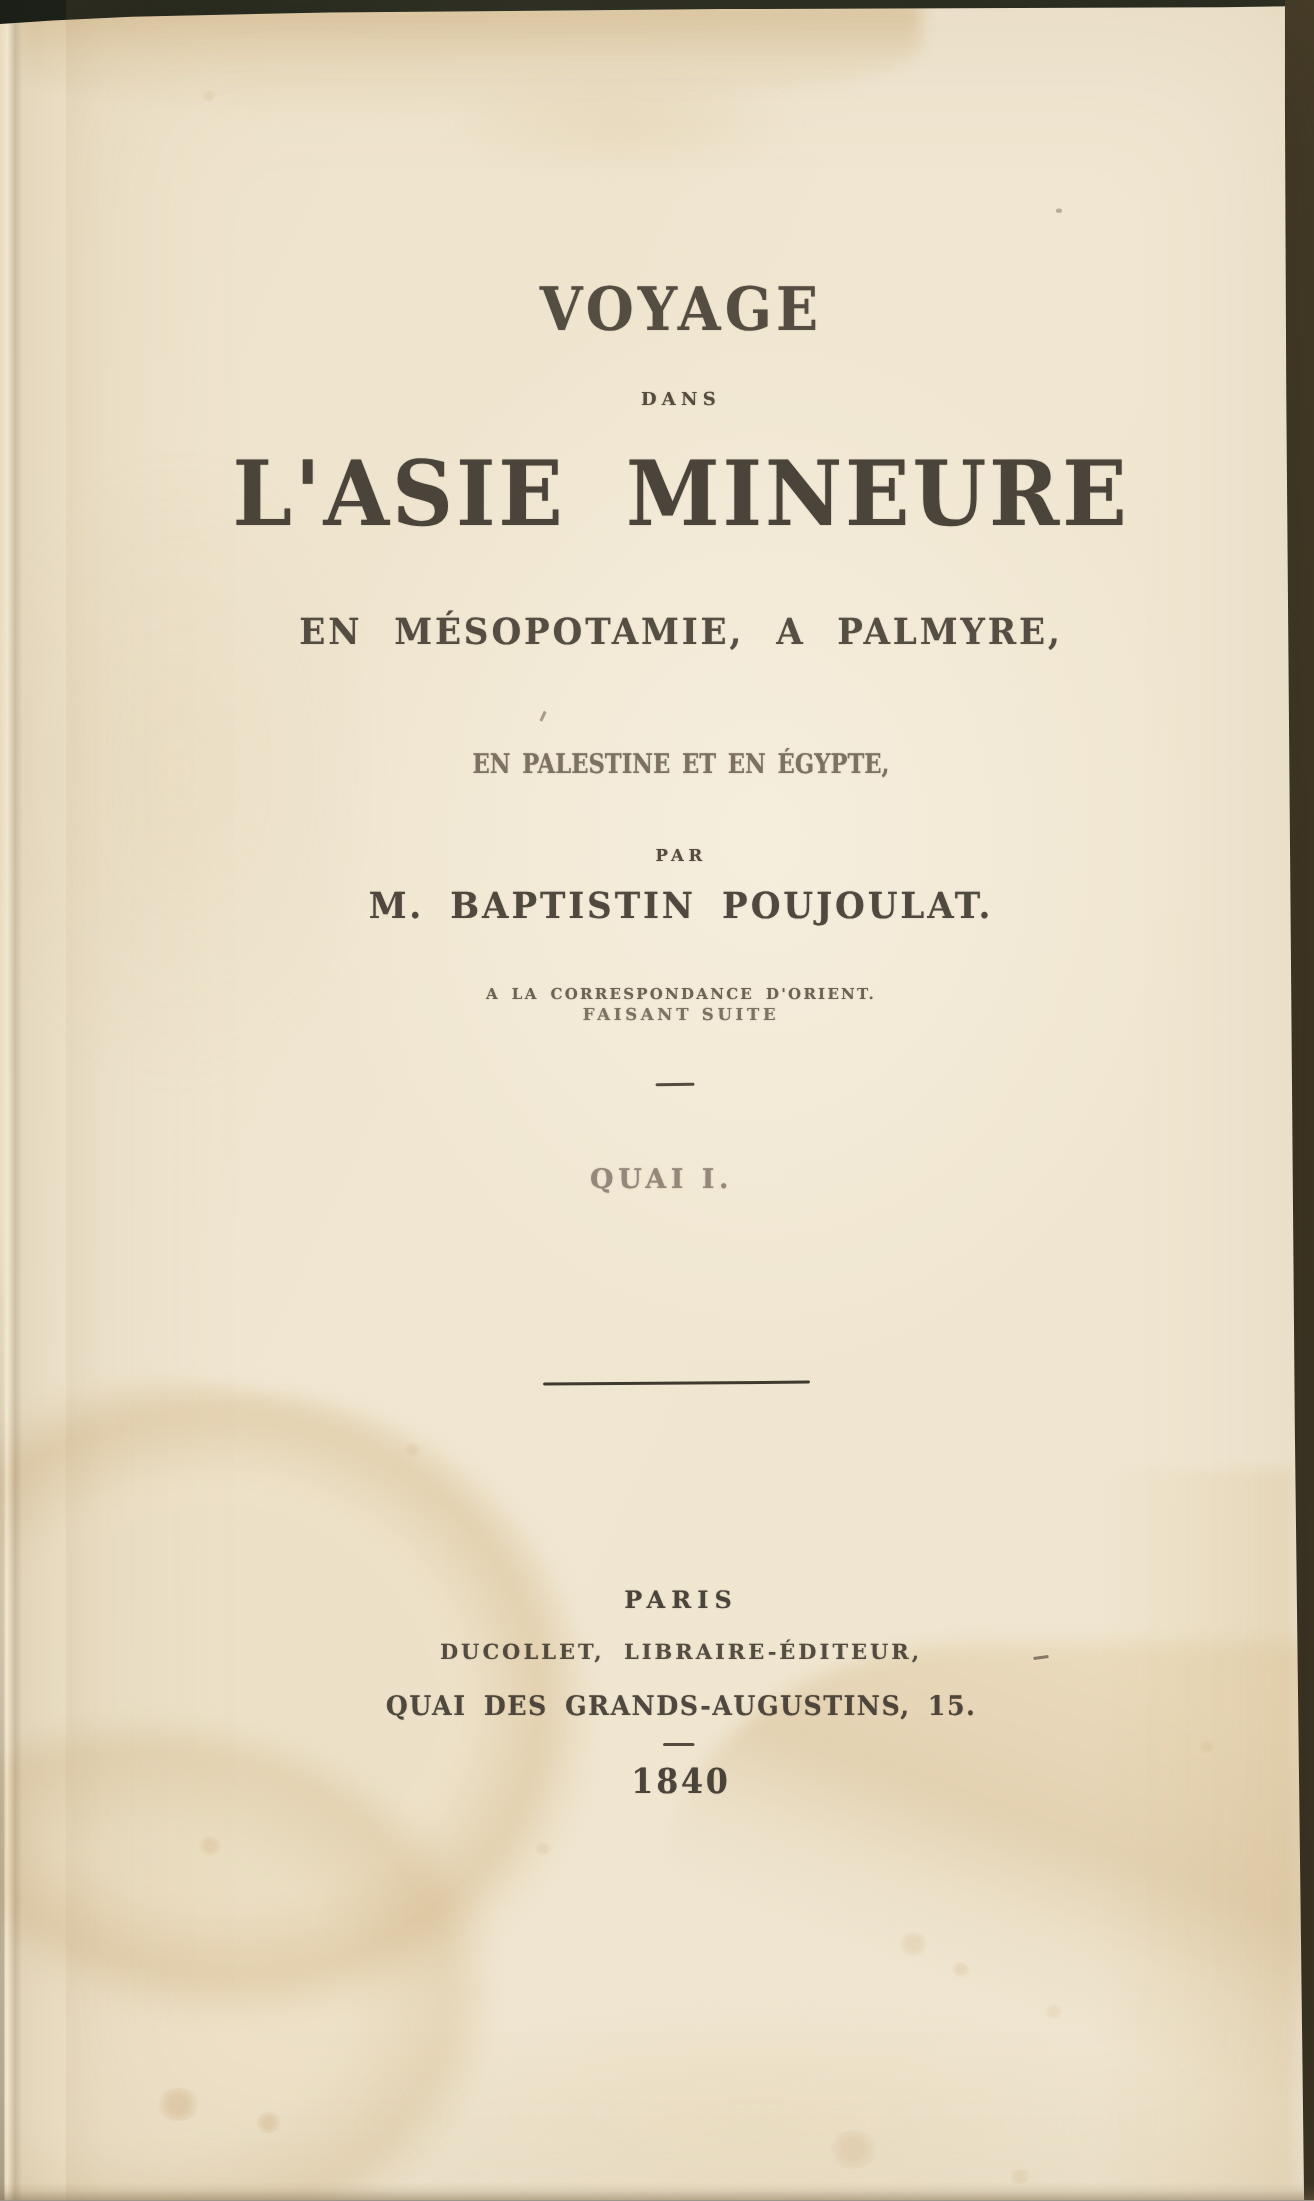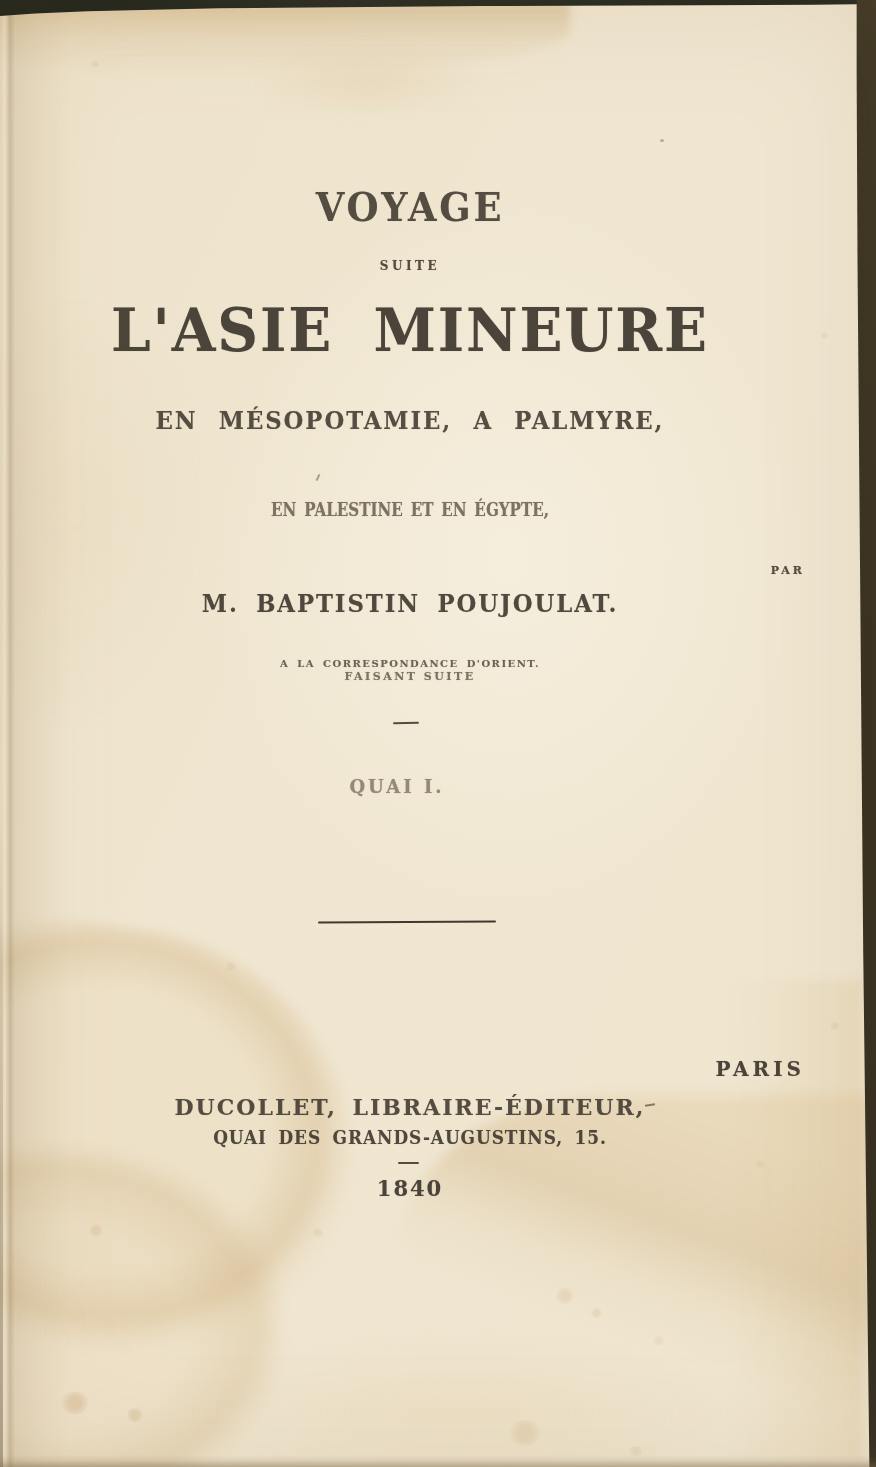--- a/index.html
+++ b/index.html
@@ -16,21 +16,21 @@
   }
   html,body { margin:0; padding:0; background:#555; }
   .scan {
     position:relative; width:876px; height:1467px; overflow:hidden;
     font-family:"DejaVu Serif","Liberation Serif",serif;
     background:
       radial-gradient(ellipse 430px 520px at 58% 38%, rgba(250,245,232,0.55), transparent 70%),
       linear-gradient(115deg, rgba(236,223,196,0.5), rgba(243,235,216,0.2) 40%, rgba(240,231,209,0.35)),
       var(--paper);
   }
-  .layer { position:absolute; inset:0; pointer-events:none; }
+  .layer { position:absolute; inset:0; pointer-events:none;margin-left:44px; }
 
   
   .stain, .spot { position:absolute; pointer-events:none; }
   .stain-top-band { left:-30px; top:2px; width:600px; height:72px; border-radius:0 0 60% 40%;
     background:linear-gradient(to bottom, rgba(206,174,122,0.55), rgba(206,174,122,0.18) 50%, transparent);
     filter:blur(5px); }
   .stain-top-blob { left:250px; top:48px; width:240px; height:70px; border-radius:50%;
     background:radial-gradient(ellipse, rgba(210,180,130,0.20), transparent 70%); filter:blur(8px); }
   .stain-mid-left { left:-60px; top:300px; width:270px; height:430px; border-radius:50%;
     background:radial-gradient(ellipse, rgba(216,190,148,0.13), transparent 70%); filter:blur(10px); }
@@ -71,27 +71,27 @@
 
   
   .t { position:absolute; left:15px; width:790px; text-align:center; white-space:nowrap;
        color:var(--ink); text-shadow:0 0 1px rgba(58,51,42,0.35); }
   .half-title   { top:183px; font-size:40px; font-weight:bold; letter-spacing:3px; transform:scaleX(0.92); opacity:.85; }
   .connector    { top:259px; font-size:12px; font-weight:bold; letter-spacing:3.5px; color:var(--ink-medium); }
   .main-title   { top:295px; font-size:60px; font-weight:bold; letter-spacing:2px; word-spacing:20px; transform:scaleX(0.94); opacity:.9; }
   .sub1         { top:406px; font-size:24px; font-weight:bold; letter-spacing:2px; word-spacing:12px; transform:scaleX(0.95); opacity:.85; }
   .sub2         { top:467px; font-size:12px; font-weight:bold; letter-spacing:2px; color:var(--ink-medium); }
   .sub3         { top:499px; font-size:18px; font-weight:bold; letter-spacing:0; word-spacing:3px; transform:scaleX(0.84); color:var(--ink-faded); }
-  .par          { top:564px; font-size:11px; font-weight:bold; letter-spacing:3px; color:var(--ink-medium);text-align:right; }
+  .par          { top:564px; font-size:11px; font-weight:bold; letter-spacing:3px; color:var(--ink-medium); }
   .author       { top:589px; font-size:24px; font-weight:bold; letter-spacing:2px; word-spacing:8px; transform:scaleX(0.95); opacity:.88; }
   .suite1       { top:670px; font-size:11px; font-weight:bold; letter-spacing:2.5px; color:var(--ink-faded); }
   .suite2       { top:658px; font-size:10px; font-weight:bold; letter-spacing:1.5px; word-spacing:3px; color:var(--ink-medium); opacity:.85; }
   .tome         { top:776px; font-size:18px; font-weight:bold; letter-spacing:3px; color:var(--ink-very-faded); transform:translateX(-13px); }
-  .city         { top:1057px; font-size:20px; font-weight:bold; letter-spacing:4px; opacity:.9;text-align:right; }
-  .publisher    { top:1094px; font-size:22px; font-weight:bold; letter-spacing:2px; word-spacing:6px; opacity:.85; }
+  .city         { top:1057px; font-size:16px; font-weight:bold; letter-spacing:4px; opacity:.9; }
+  .publisher    { top:1094px; font-size:14px; font-weight:bold; letter-spacing:2px; word-spacing:6px; opacity:.85; }
   .address      { top:1127px; font-size:18px; font-weight:bold; letter-spacing:1px; word-spacing:5px; transform:scaleX(0.94); opacity:.88; }
   .year         { top:1174px; font-size:23px; font-weight:bold; letter-spacing:2px; transform:scaleX(0.92); opacity:.9; }
 
   
   .rule { position:absolute; background:var(--ink-medium); border-radius:1px; }
   .rule-short { left:393px; top:722px; width:26px; height:2px; transform:rotate(-1deg); }
   .rule-long  { left:318px; top:921px; width:178px; height:2px; background:#3f3a30; transform:rotate(-0.4deg); }
   .rule-dash  { left:398px; top:1162px; width:21px; height:2px; }
   .mark-dash-right { position:absolute; left:645px; top:1104px; width:10px; height:2px;
     background:rgba(90,80,65,0.7); transform:rotate(-8deg); }
@@ -126,21 +126,21 @@
     <div class="spot" style="left:225px; top:962px;  width:12px; height:9px;  opacity:.2"></div>
     <div class="spot" style="left:755px; top:1160px; width:11px; height:9px;  opacity:.18"></div>
     <div class="spot" style="left:628px; top:1446px; width:16px; height:10px; opacity:.25"></div>
     <div class="spot" style="left:820px; top:332px;  width:9px;  height:7px;  opacity:.22"></div>
     <div class="spot" style="left:830px; top:1022px; width:10px; height:8px;  opacity:.25"></div>
     <div class="spot" style="left:90px;  top:60px;   width:10px; height:8px;  opacity:.2"></div>
   </div>
 
   <div class="layer">
     <div class="t half-title">VOYAGE</div>
-    <div class="t connector">SUITE</div>
+    <div class="t connector">DANS</div>
     <div class="t main-title">L'ASIE MINEURE</div>
     <div class="t sub1">EN MÉSOPOTAMIE, A PALMYRE,</div>
     <div class="t sub3">EN PALESTINE ET EN ÉGYPTE,</div>
     <div class="t par">PAR</div>
     <div class="t author">M. BAPTISTIN POUJOULAT.</div>
     <div class="t suite1">FAISANT SUITE</div>
     <div class="t suite2">A LA CORRESPONDANCE D'ORIENT.</div>
     <div class="rule rule-short"></div>
     <div class="t tome">QUAI I.</div>
     <div class="rule rule-long"></div>

